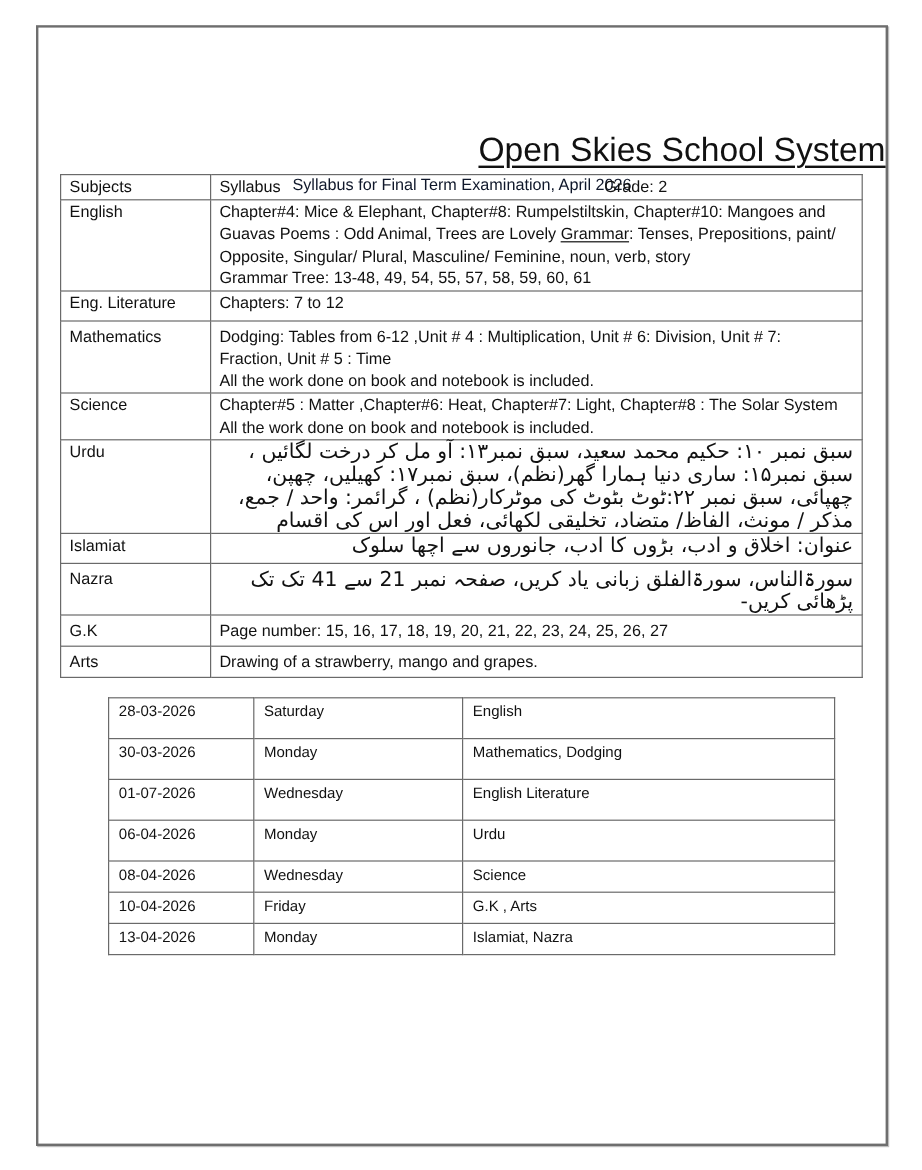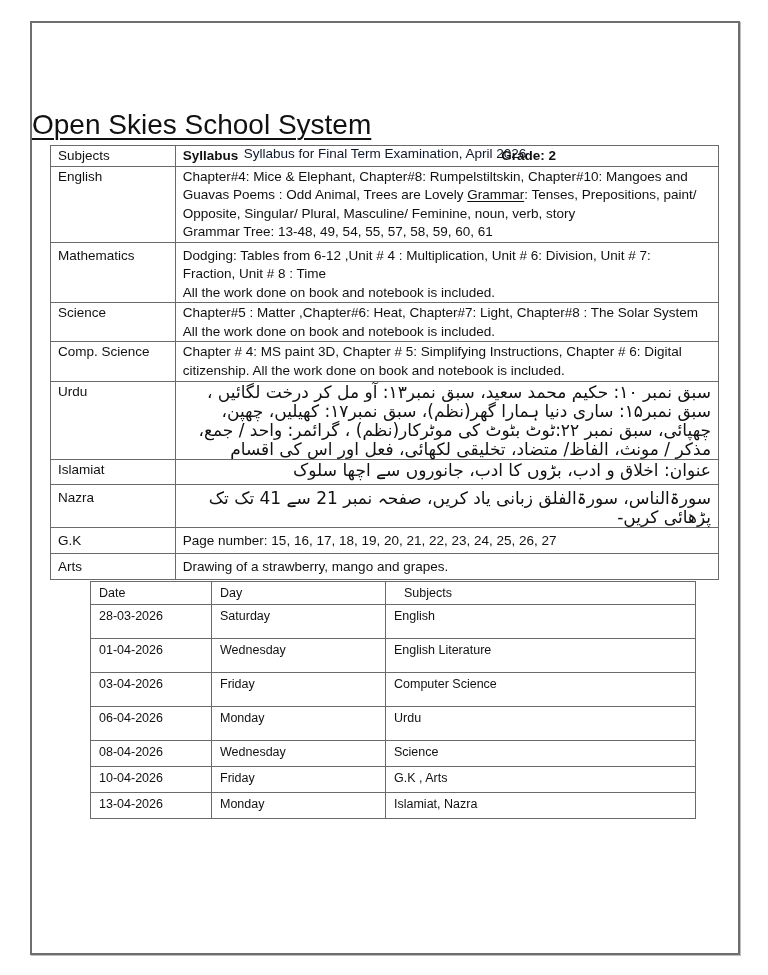--- a/index.html
+++ b/index.html
@@ -1,31 +1,31 @@
 <!DOCTYPE html>
 <html><head>
 <meta charset="utf-8">
 <style>
   html, body { margin: 0; padding: 0; background: #ffffff; }
   body { width: 768px; height: 975px; position: relative; overflow: hidden;
          font-family: "Liberation Sans", "DejaVu Sans", sans-serif; color: #111; }
   .frame { position: absolute; left: 30px; top: 21px; width: 706px; height: 930px;
            border: 2px solid #6e6e6e; box-shadow: 1px 1px 0 #bdbdbd; background: #fff; }
-  .title { position: absolute; left: 0; right: 0; top: 86px; text-align: left;
+  .title { position: absolute; left: 0; right: 0; top: 86px; text-align: right;
            font-size: 28px; text-decoration: underline; text-decoration-thickness: 1.5px;
            text-underline-offset: 4px; color: #111; letter-spacing: 0px; }
   .title span { font-family: "Liberation Sans Narrow", "Liberation Sans", sans-serif; }
   .subtitle { position: absolute; left: 0; right: 0; top: 123px; text-align: center;
               font-size: 13.5px; color: #0f172a; }
   table { border-collapse: collapse; position: absolute; }
   td { border: 1px solid #6a6a6a; vertical-align: top; font-size: 13.5px; line-height: 18.5px;
        padding: 1px 7px 0 7px; }
   .main { left: 50px; top: 145px; width: 669px; }
   .main td.subj { width: 110px; }
-  .main td.syl { width: 530px; font-weight: bold; }
+  .main td.syl { width: 530px; }
   .grade { float: right; margin-right: 155px; }
   .urdu { direction: rtl; text-align: right; font-family: "DejaVu Sans", sans-serif;
           font-size: 17px; line-height: 19px; }
   u.gram { text-underline-offset: 2px; }
   .sched { left: 90px; top: 581px; width: 606px; }
   .sched td { font-size: 12.5px; padding: 2px 8px 0 8px; }
   .sched td.c1 { width: 104px; }
   .sched td.c2 { width: 157px; }
   .sched .h td { height: 20px; }
   .sched .tall td { height: 31px; }
@@ -55,45 +55,44 @@
   <tr style="height:76px">
     <td>English</td>
     <td>
       <div>Chapter#4: Mice &amp; Elephant, Chapter#8: Rumpelstiltskin, Chapter#10: Mangoes and</div>
       <div><span>Guavas Poems : Odd Animal, Trees are Lovely </span><u class="gram">Grammar</u><span>: Tenses, Prepositions, paint/</span></div>
       <div>Opposite, Singular/ Plural, Masculine/ Feminine, noun, verb, story</div>
       <div>Grammar Tree: 13-48, 49, 54, 55, 57, 58, 59, 60, 61</div>
     </td>
   </tr>
 
+  <tr style="height:25px">
+    <td>Eng. Literature</td>
+    <td>
+      <div>Chapters: 7 to 12</div>
+    </td>
+  </tr>
 
   <tr style="height:57px">
     <td style="padding-top:4px">Mathematics</td>
     <td style="padding-top:4px">
       <div>Dodging: Tables from 6-12 ,Unit # 4 : Multiplication, Unit # 6: Division, Unit # 7:</div>
-      <div>Fraction,  Unit # 8 : Time</div>
+      <div>Fraction,  Unit # 5 : Time</div>
       <div>All the work done on book and notebook is included.</div>
     </td>
   </tr>
 
   <tr style="height:38px">
     <td>Science</td>
     <td>
       <div>Chapter#5 : Matter ,Chapter#6: Heat, Chapter#7: Light, Chapter#8 : The Solar System</div>
       <div>All the work done on book and notebook is included.</div>
     </td>
   </tr>
 
-  <tr style="height:40px">
-    <td>Comp. Science</td>
-    <td>
-      <div>Chapter # 4: MS paint 3D, Chapter # 5: Simplifying Instructions, Chapter # 6: Digital</div>
-      <div>citizenship.  All the work done on book and notebook is included.</div>
-    </td>
-  </tr>
 
   <tr style="height:57px">
     <td>Urdu</td>
     <td class="urdu">سبق نمبر ۱۰: حکیم محمد سعید، سبق نمبر۱۳: آو مل کر درخت لگائیں ، سبق نمبر۱۵: ساری دنیا ہمارا گھر(نظم)، سبق نمبر۱۷: کھیلیں، چھپن، چھپائی، سبق نمبر ۲۲:ٹوٹ بٹوٹ کی موٹرکار(نظم) ، گرائمر: واحد / جمع، مذکر / مونث، الفاظ/ متضاد، تخلیقی لکھائی، فعل اور اس کی اقسام</td>
   </tr>
 
   <tr style="height:25px">
     <td>Islamiat</td>
     <td class="urdu">عنوان: اخلاق و ادب، بڑوں کا ادب، جانوروں سے اچھا سلوک</td>
   </tr>
@@ -114,39 +113,34 @@
     <td style="padding-top:4px">Arts</td>
     <td style="padding-top:4px">
       <div>Drawing of a strawberry, mango and grapes.</div>
     </td>
   </tr>
 </tbody>
   </table>
 
 <table class="sched">
   <tbody>
-      <tr class="h">
-    <td class="c1">Date</td>
-    <td class="c2">Day</td>
-    <td class="hdr-sub">Subjects</td>
-  </tr>
   <tr class="tall">
     <td class="c1">28-03-2026</td>
     <td class="c2">Saturday</td>
     <td>English</td>
   </tr>
   <tr class="tall">
-    <td class="c1">01-04-2026</td>
+    <td class="c1">30-03-2026</td>
+    <td class="c2">Monday</td>
+    <td>Mathematics, Dodging</td>
+  </tr>
+  <tr class="tall">
+    <td class="c1">01-07-2026</td>
     <td class="c2">Wednesday</td>
     <td>English Literature</td>
-  </tr>
-  <tr class="tall">
-    <td class="c1">03-04-2026</td>
-    <td class="c2">Friday</td>
-    <td>Computer Science</td>
   </tr>
   <tr class="tall">
     <td class="c1">06-04-2026</td>
     <td class="c2">Monday</td>
     <td>Urdu</td>
   </tr>
   <tr class="short">
     <td class="c1">08-04-2026</td>
     <td class="c2">Wednesday</td>
     <td>Science</td>

